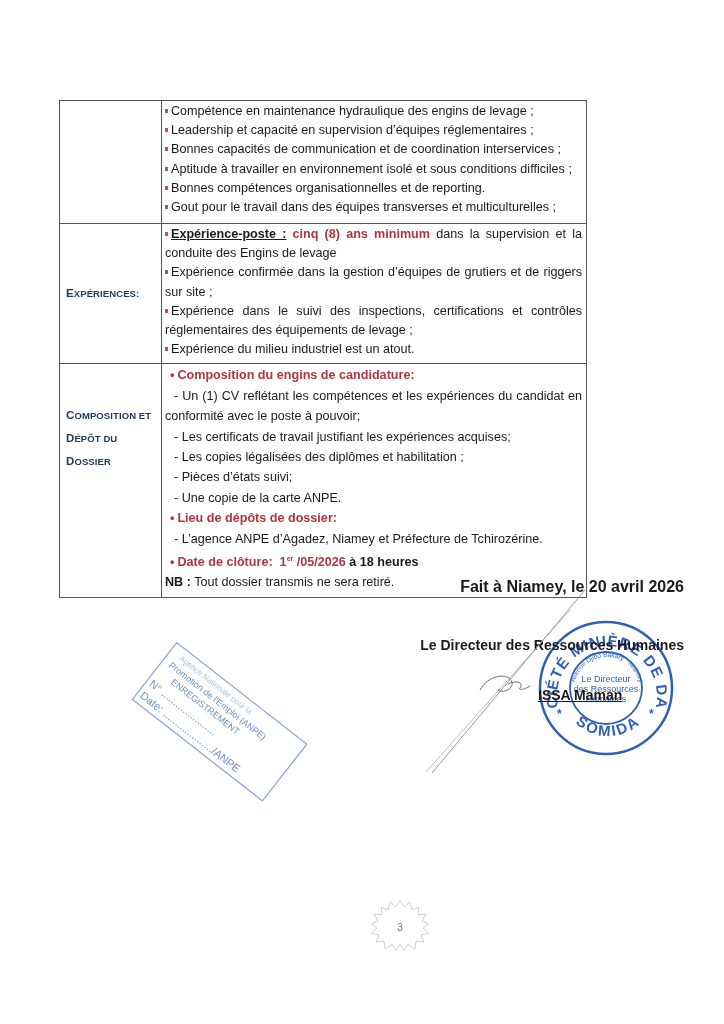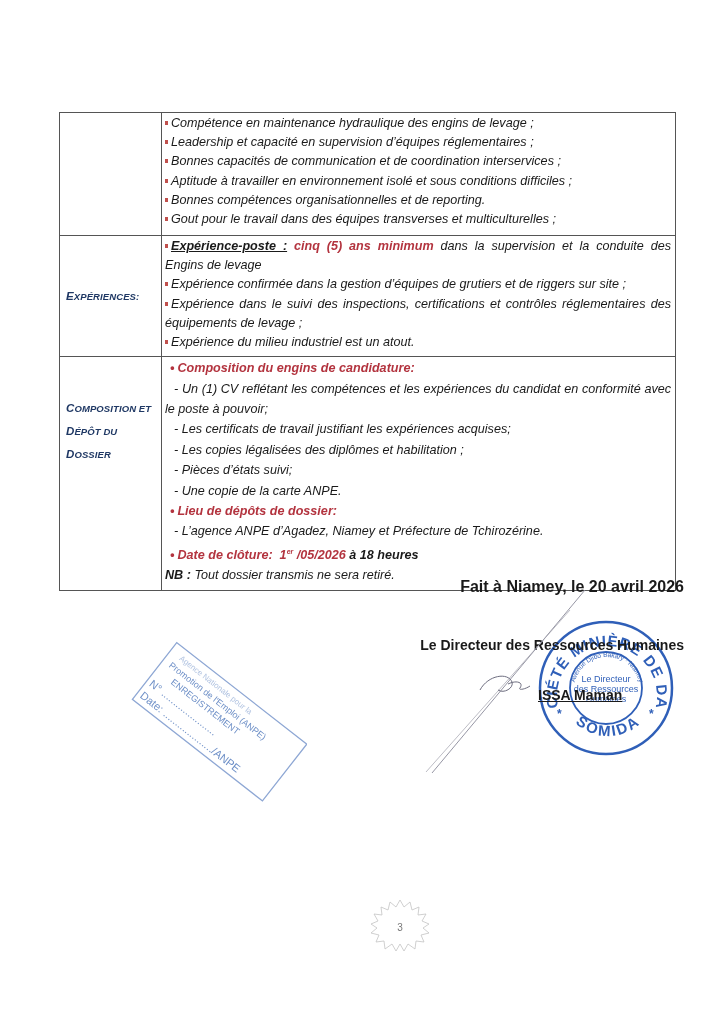--- a/index.html
+++ b/index.html
@@ -1,23 +1,22 @@
 <!DOCTYPE html>
 <html><head>
   <meta charset="utf-8">
   <style>
     * { box-sizing: border-box; margin: 0; padding: 0; }
     html, body { width: 724px; height: 1024px; background: #ffffff; overflow: hidden; }
     body { position: relative; font-family: "Liberation Sans", "DejaVu Sans", sans-serif; color: #1a1a1a; }
 
     .doc-table {
-      position: absolute; left: 59px; top: 112px; width: 617px;
+      position: absolute; left: 59px; top: 100px; width: 528px;
       border-collapse: collapse;
       font-size: 12.6px;
-      font-style: italic;
     }
     .doc-table td { border: 1.2px solid #555; vertical-align: top; }
     .label-cell {
       width: 102px; vertical-align: middle !important;
       padding: 0 6px; color: #1f3864; font-weight: bold;
       font-size: 9.5px; letter-spacing: 0.1px; line-height: 23px;
     }
     .label-cell .big { font-size: 11.5px; }
     .content-cell { padding: 1px 4px 4px 3px; line-height: 19.2px; }
 
@@ -57,21 +56,21 @@
       <div class="line"><span class="sq-bullet"></span><span>Bonnes capacités de communication et de coordination interservices ;</span></div>
       <div class="line"><span class="sq-bullet"></span><span>Aptitude à travailler en environnement isolé et sous conditions difficiles ;</span></div>
       <div class="line"><span class="sq-bullet"></span><span>Bonnes compétences organisationnelles et de reporting.</span></div>
       <div class="line"><span class="sq-bullet"></span><span>Gout pour le travail dans des équipes transverses et multiculturelles ;</span></div>
     </td>
   </tr>
 
   <tr class="row-exp">
     <td class="label-cell"><span class="big">E</span><span>XPÉRIENCES:</span></td>
     <td class="content-cell">
-      <div class="justify"><span class="sq-bullet"></span><span class="u">Expérience-poste :</span> <span class="red">cinq (5) ans minimum</span> <span>dans la supervision et la conduite des Engins de levage</span></div>
+      <div class="justify"><span class="sq-bullet"></span><span class="u">Expérience-poste :</span> <span class="red">cinq (8) ans minimum</span> <span>dans la supervision et la conduite des Engins de levage</span></div>
       <div class="justify"><span class="sq-bullet"></span><span>Expérience confirmée dans la gestion d’équipes de grutiers et de riggers sur site ;</span></div>
       <div class="justify"><span class="sq-bullet"></span><span>Expérience dans le suivi des inspections, certifications et contrôles réglementaires des équipements de levage ;</span></div>
       <div class="justify"><span class="sq-bullet"></span><span>Expérience du milieu industriel est un atout.</span></div>
     </td>
   </tr>
 
   <tr class="row-dossier">
     <td class="label-cell" style="vertical-align: top !important; padding-top: 40px;">
       <div><span class="big">C</span><span>OMPOSITION ET</span></div>
       <div><span class="big">D</span><span>ÉPÔT DU</span></div>

